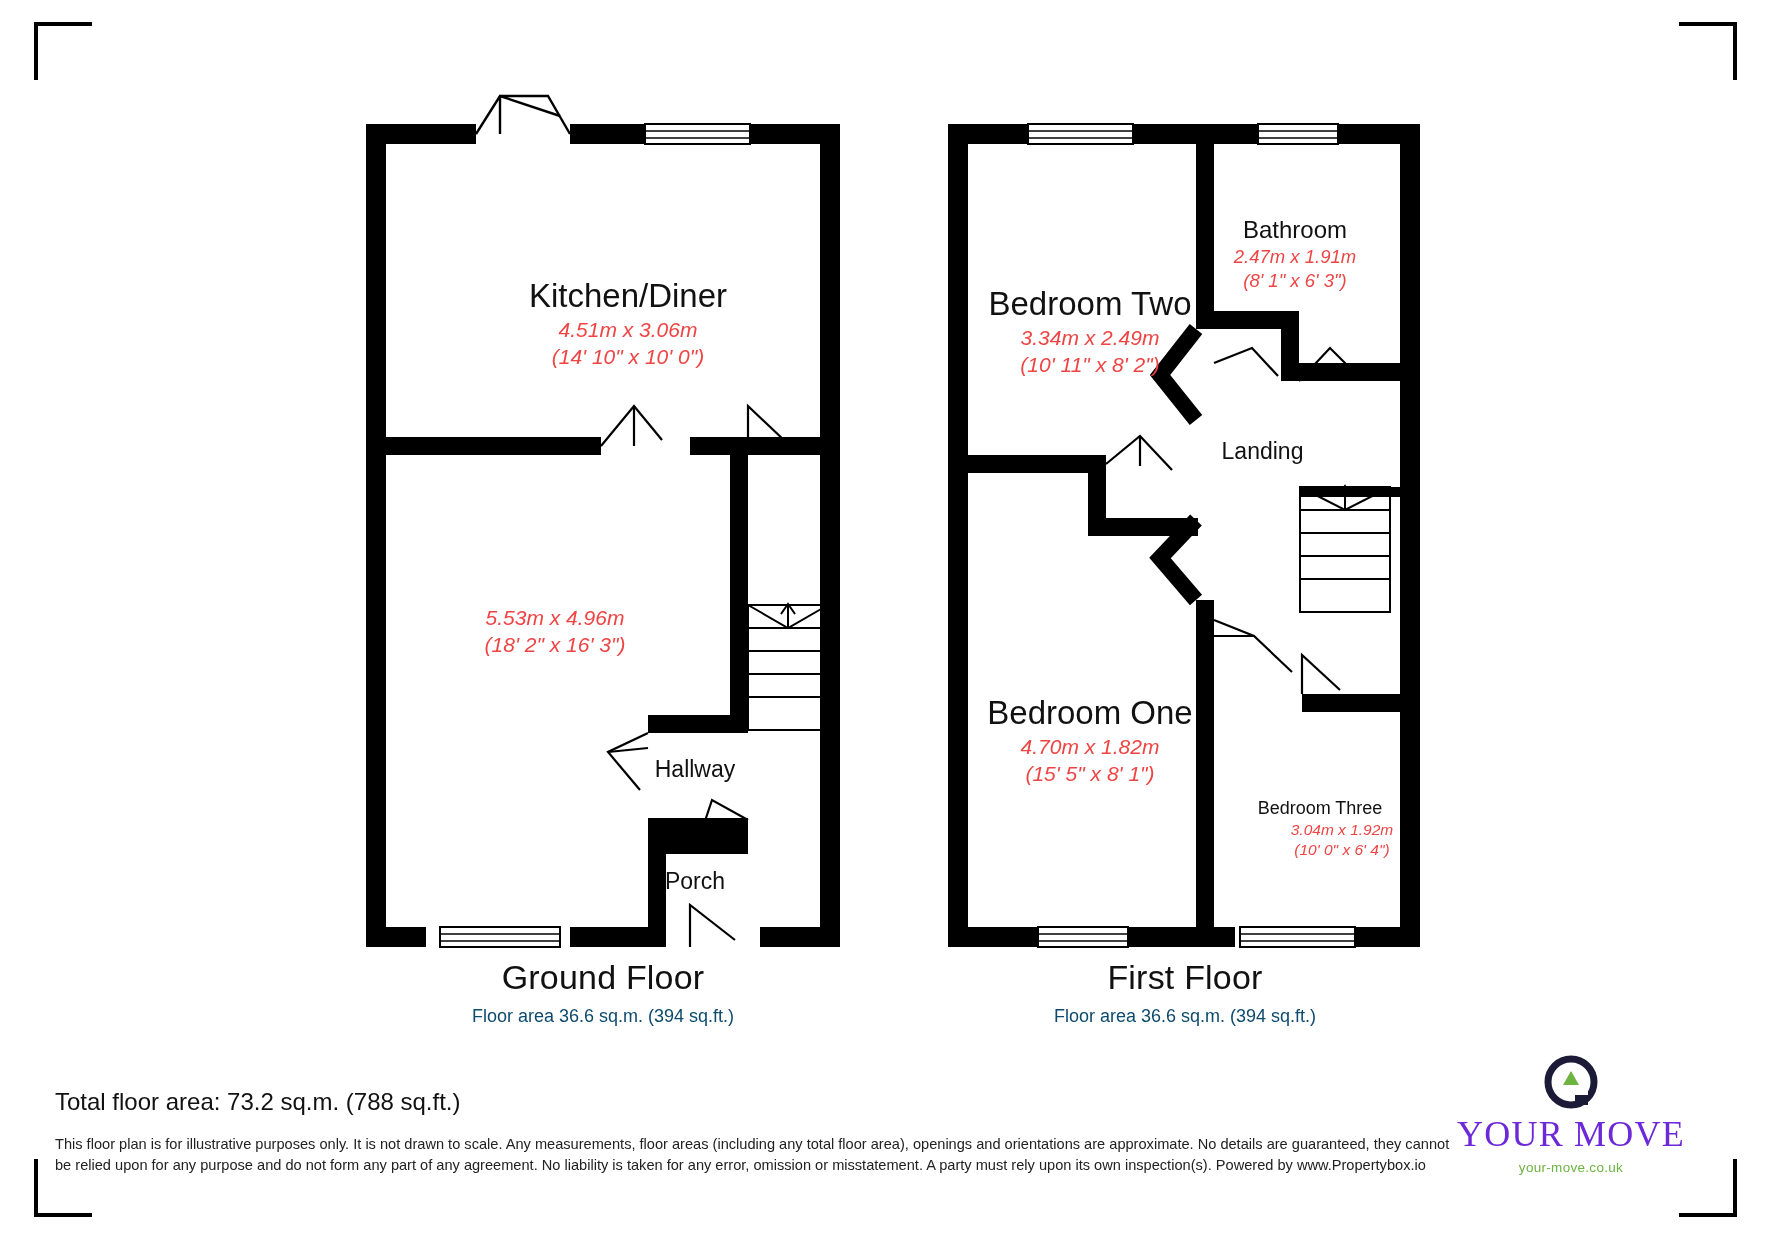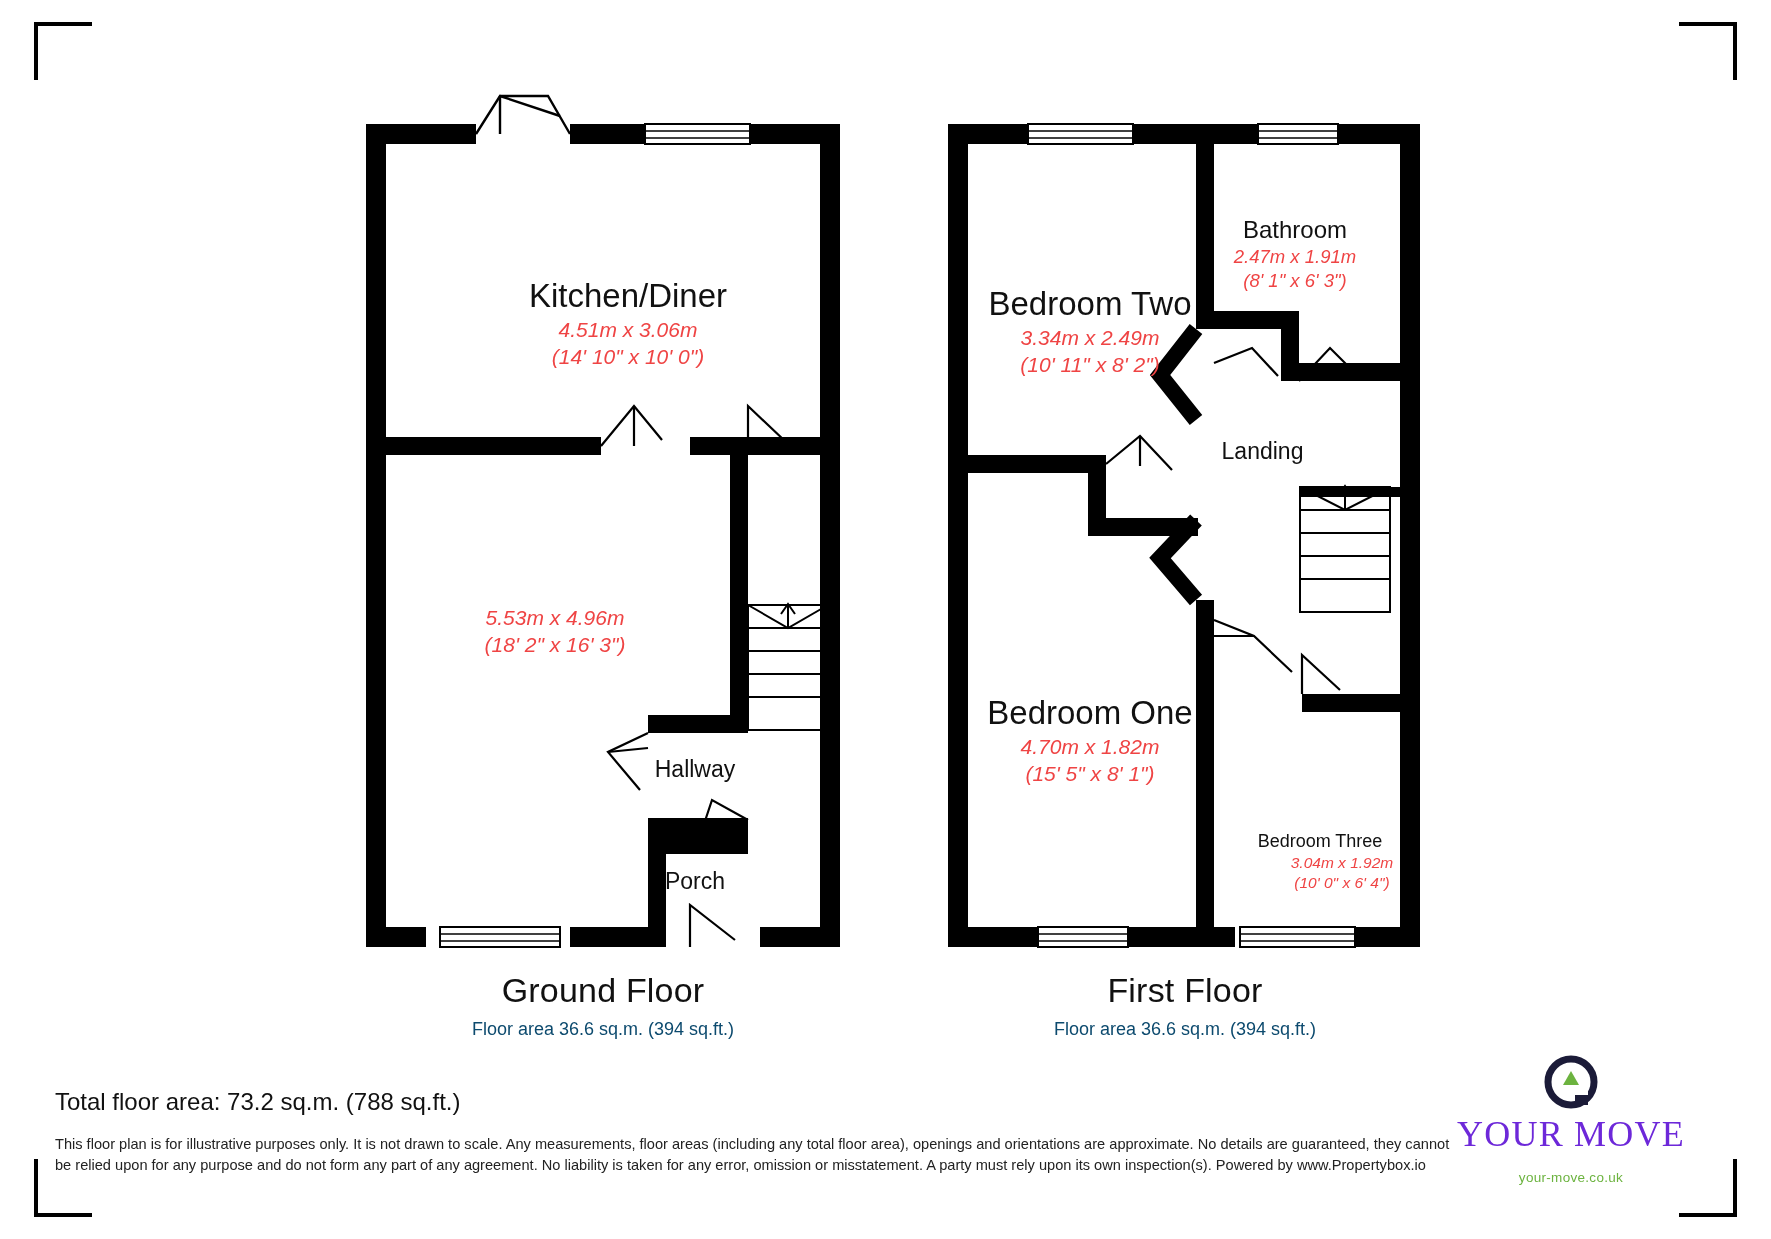--- a/index.html
+++ b/index.html
@@ -55,21 +55,20 @@
     font-style: italic;
   }
   .room-label.small .nm { font-size: 18px; }
   .room-label.small .dm { font-size: 15.5px; margin-left: 44px; }
   .room-label.plain .nm { font-size: 23px; }
 
   .floor-title {
     position: absolute;
     text-align: center;
     white-space: nowrap;
-    margin-top: 13px;
   }
   .floor-title .ft {
     display: block;
     font-size: 34px;
     color: #111;
     letter-spacing: .2px;
   }
   .floor-title .fa {
     display: block;
     font-size: 18px;
@@ -113,21 +112,21 @@
     display: block;
     font-size: 36px;
     letter-spacing: 1.2px;
     color: #6d28d9;
     font-family: "Liberation Serif", serif;
   }
   #brand .burl {
     display: block;
     font-size: 13.5px;
     color: #6cb33f;
-    margin-top: 15px;
+    margin-top: 5px;
     letter-spacing: .3px;
   }
 </style>
 </head>
 <body>
 
 <div class="crop tl"></div>
 <div class="crop tr"></div>
 <div class="crop bl"></div>
 <div class="crop br"></div>
@@ -297,21 +296,21 @@
 <div class="room-label plain" style="left:1175px; top:437px; width:175px;">
   <span class="nm">Landing</span>
 </div>
 
 <div class="room-label" style="left:960px; top:692px; width:260px;">
   <span class="nm">Bedroom One</span>
   <span class="dm">4.70m x 1.82m</span>
   <span class="dm">(15' 5" x 8' 1")</span>
 </div>
 
-<div class="room-label small" style="left:1215px; top:830px; width:210px;">
+<div class="room-label small" style="left:1215px; top:797px; width:210px;">
   <span class="nm">Bedroom Three</span>
   <span class="dm">3.04m x 1.92m</span>
   <span class="dm">(10' 0" x 6' 4")</span>
 </div>
 
 <div class="floor-title" style="left:358px; top:958px; width:490px;">
   <span class="ft">Ground Floor</span>
   <span class="fa">Floor area 36.6 sq.m. (394 sq.ft.)</span>
 </div>
 

